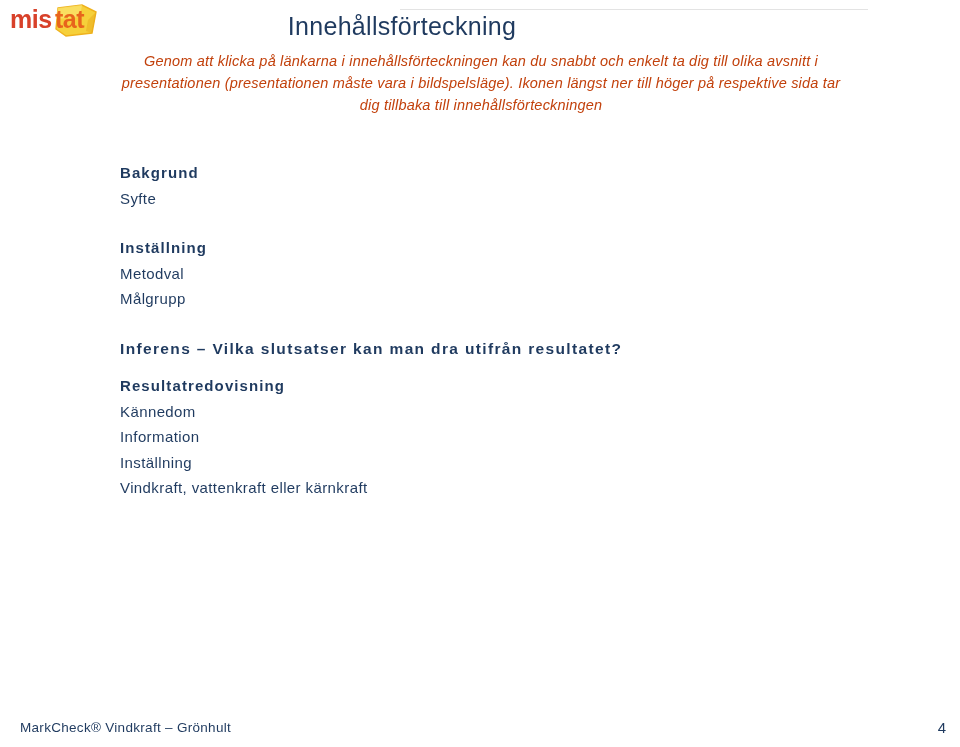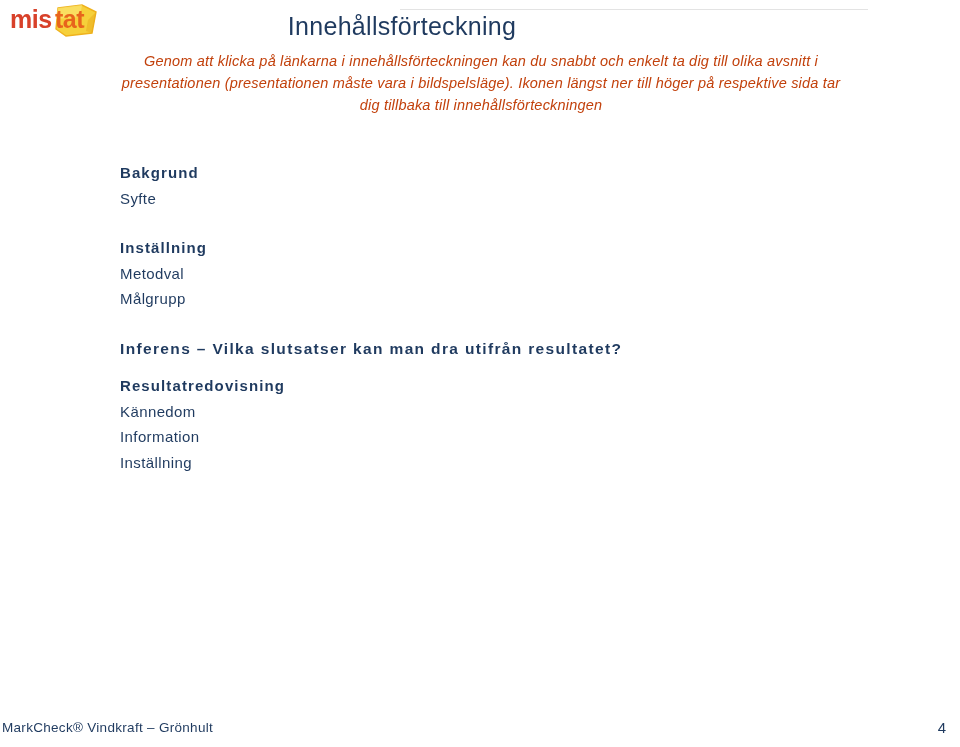--- a/index.html
+++ b/index.html
@@ -90,21 +90,21 @@
   }
   .toc-link.big-heading {
     font-weight: bold;
     letter-spacing: 1.35px;
     font-size: 15.5px;
   }
 
   
   #footer {
     position: absolute;
-    left: 2px;
+    left: 20px;
     bottom: 10px;
     color: #1f3a5f;
     font-size: 13.5px;
     line-height: 19px;
     letter-spacing: 0.3px;
   }
   #page-number {
     position: absolute;
     right: 14px;
     bottom: 11px;
@@ -150,20 +150,21 @@
 
   <div class="toc-group tight">
     <a class="toc-link big-heading">Inferens – Vilka slutsatser kan man dra utifrån resultatet?</a>
   </div>
 
   <div class="toc-group">
     <a class="toc-link heading">Resultatredovisning</a>
     <a class="toc-link">Kännedom</a>
     <a class="toc-link">Information</a>
     <a class="toc-link">Inställning</a>
+    <a class="toc-link">Vindkraft, vattenkraft eller kärnkraft</a>
   </div>
 
 
 </div>
 
 <div id="footer">
   <div>MarkCheck® Vindkraft – Grönhult</div>
 </div>
 <div id="page-number">4</div>
 

